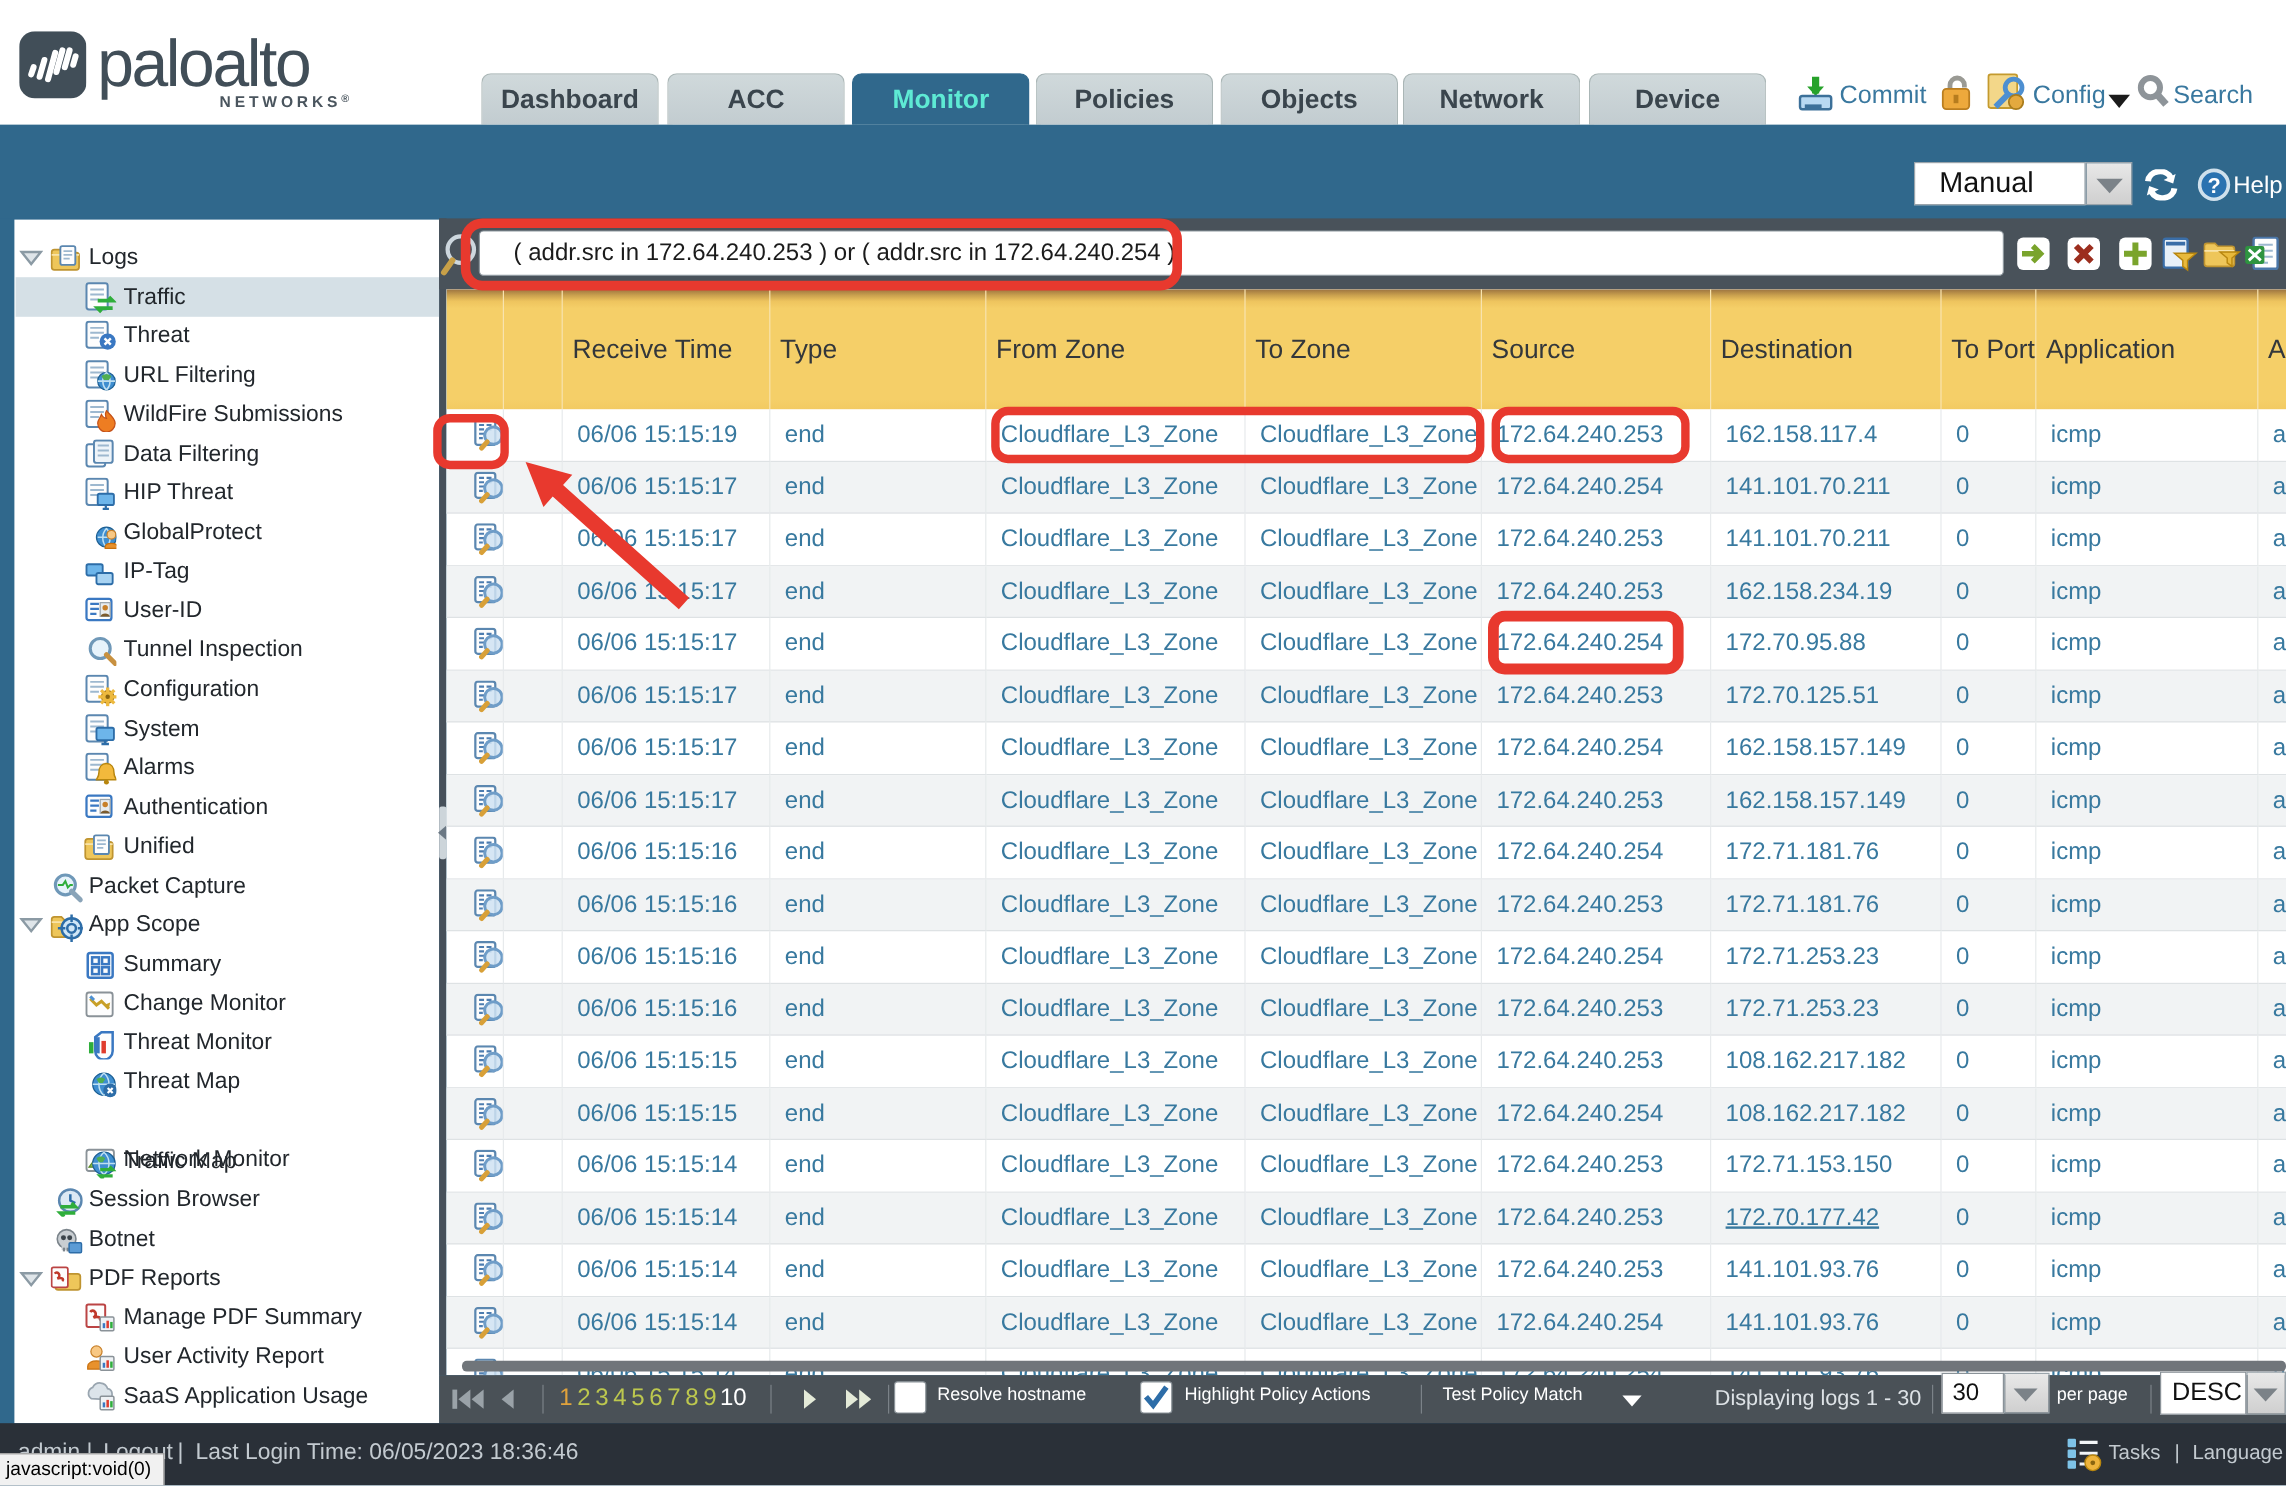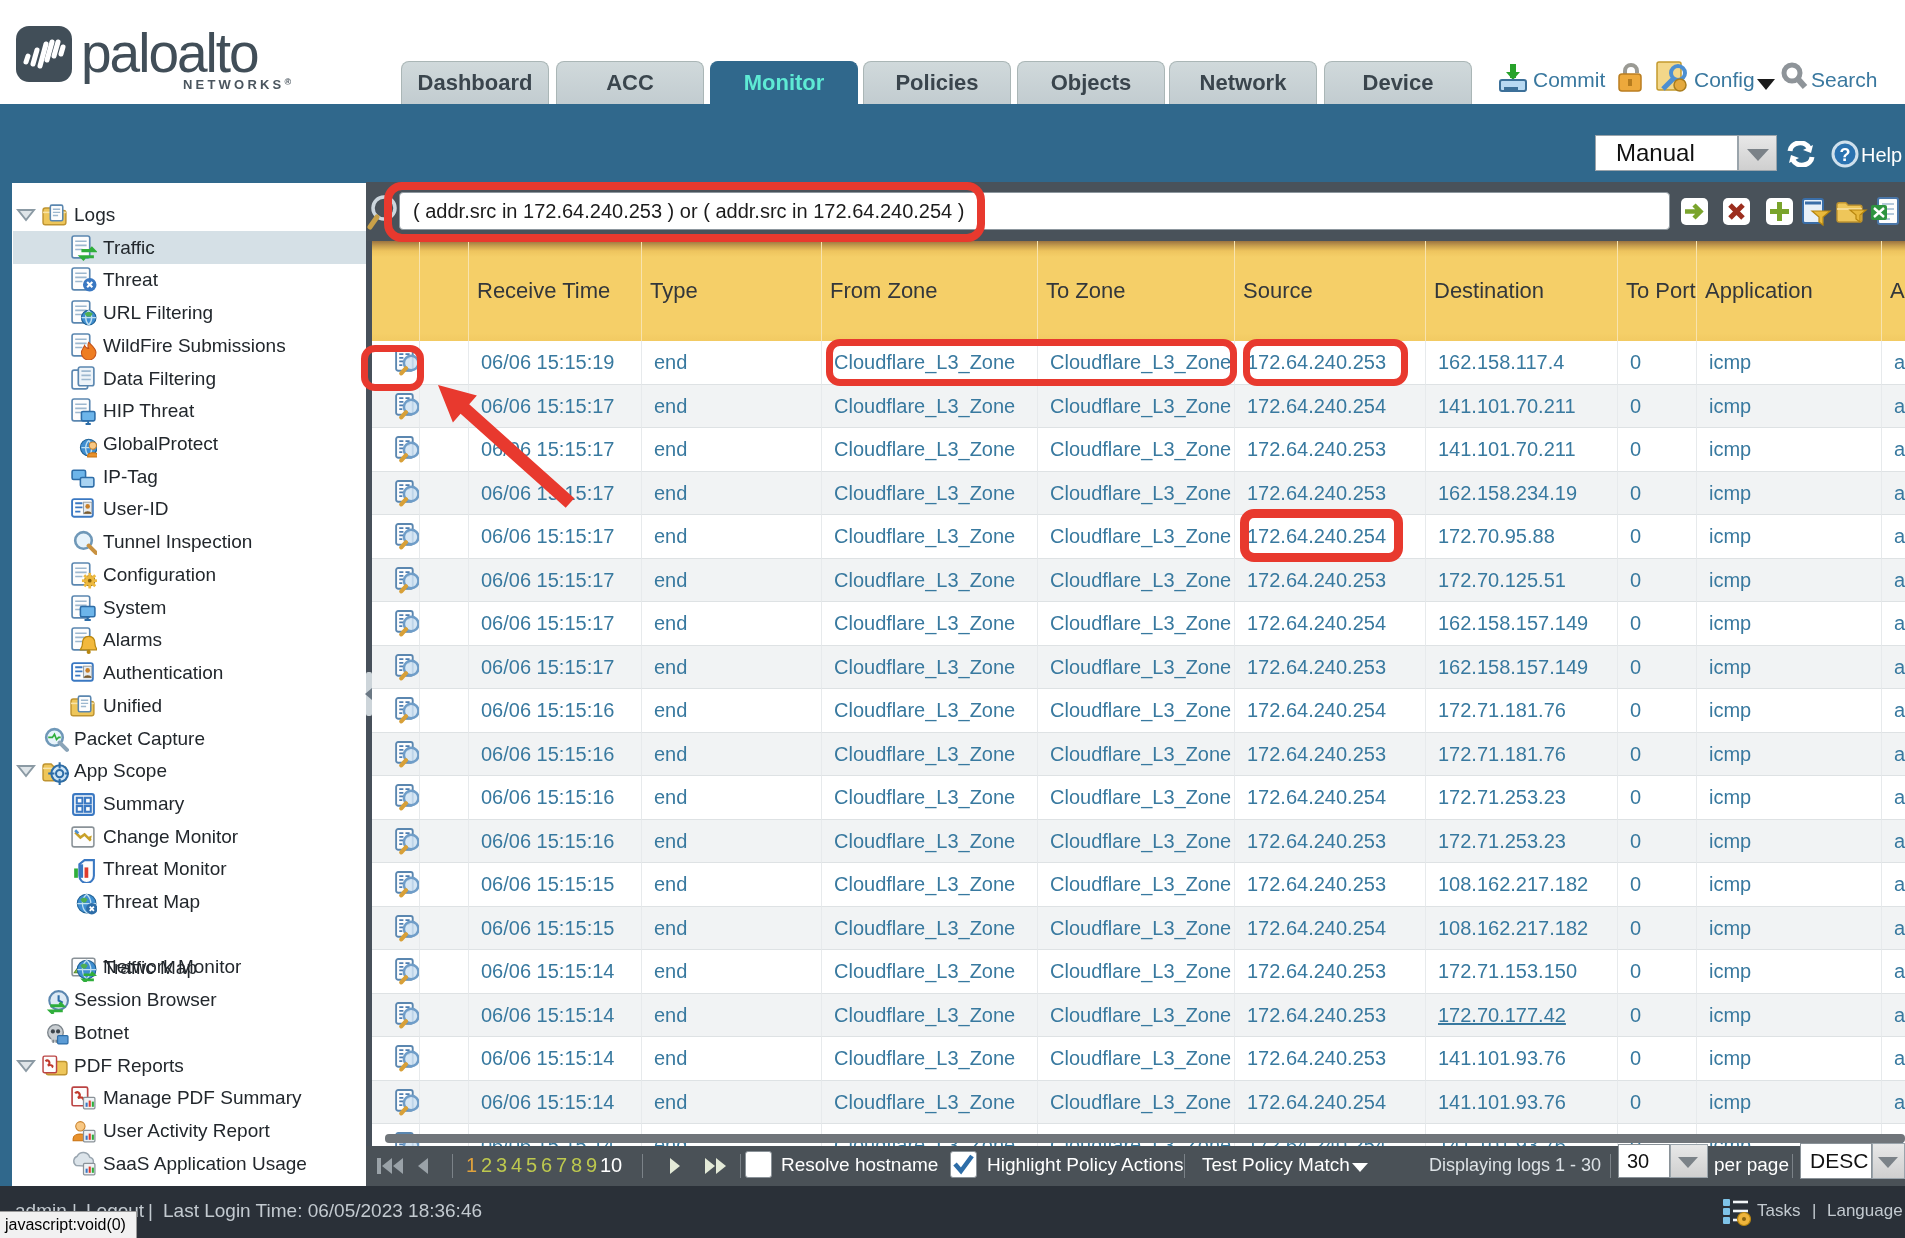--- a/index.html
+++ b/index.html
@@ -17,36 +17,36 @@
 .trow{position:absolute;left:0;width:354px;height:33px;white-space:nowrap}
 .trow .lbl{position:absolute;top:5px;font-size:19px;color:#22272c}
 .trow svg.ic{position:absolute;top:3px}
 #trafhl{position:absolute;left:1px;top:48px;width:353px;height:33px;background:#d5e0e6}
 
 #split{position:absolute;left:366px;top:182px;width:6px;height:964px;background:#47505a}
 #splith{position:absolute;left:366px;top:672px;width:6px;height:44px;background:#cdd5da;border-radius:2px}
 
 #fbar{position:absolute;left:366px;top:182px;width:1539px;height:59px;background:#49525a}
 #finput{position:absolute;left:399px;top:192px;width:1271px;height:38px;background:#fff;border:1px solid #8d979e;border-radius:4px;box-sizing:border-box;
- font-size:20px;color:#1b1b1b;line-height:36px;padding-left:13px;white-space:nowrap;overflow:hidden}
+ font-size:20px;color:#1b1b1b;line-height:36px;padding-left:28px;white-space:nowrap;overflow:hidden}
 .fbtn{position:absolute;top:198px;width:27px;height:27px;background:#fff;border-radius:5px}
 
 #tbl{position:absolute;left:372px;top:241px;width:1533px;height:905px;background:#fff;overflow:hidden}
 #thead{position:absolute;left:0;top:0;width:1700px;height:100px;background:linear-gradient(180deg,#9b7340 0,#c9a04e 5px,#eec45e 10px,#f5cf68 16px,#f5cf68 92px,#f2ca62 100%)}
 .hc{position:absolute;top:0;height:100px;box-sizing:border-box;border-right:1px solid #f8e3ae;
  font-size:22px;color:#33373b;line-height:100px;padding-left:8px;white-space:nowrap;overflow:hidden}
 .drow{position:absolute;left:0;width:1700px;height:43.5px}
 .drow.alt{background:#f1f3f4}
 .dc{position:absolute;top:0;height:43.5px;box-sizing:border-box;border-right:1px solid #e7eaec;border-bottom:1px solid #dee2e4;
  font-size:20px;color:#38799f;line-height:42px;padding-left:12px;white-space:nowrap;overflow:hidden}
 
 #hsb{position:absolute;left:385px;top:1134px;width:1520px;height:9px;background:#70757a;border-radius:4px}
 #pbar{position:absolute;left:366px;top:1146px;width:1539px;height:40px;background:#4a5157}
 #sbar{position:absolute;left:0;top:1186px;width:1905px;height:52px;background:#2a3038}
-.ptxt{position:absolute;top:8px;font-size:19px;color:#fff;white-space:nowrap}
+.ptxt{position:absolute;top:8px;font-size:15px;color:#fff;white-space:nowrap}
 .psep{position:absolute;top:8px;width:1px;height:24px;background:#7b8288}
 .stxt{position:absolute;top:14px;font-size:19px;color:#c3cad0;white-space:nowrap}
 
 .ann{position:absolute;border:8px solid #e8392e;border-radius:14px;z-index:60;box-sizing:border-box}
 #tip{position:absolute;left:0;top:1211px;width:137px;height:27px;background:#f1f1f1;border:1px solid #9b9b9b;border-left:none;border-bottom:none;
  font-size:16px;color:#000;line-height:26px;padding-left:5px;box-sizing:border-box;z-index:70}
 </style></head><body>
 <div id="page">
 
 <div id="hdr">

